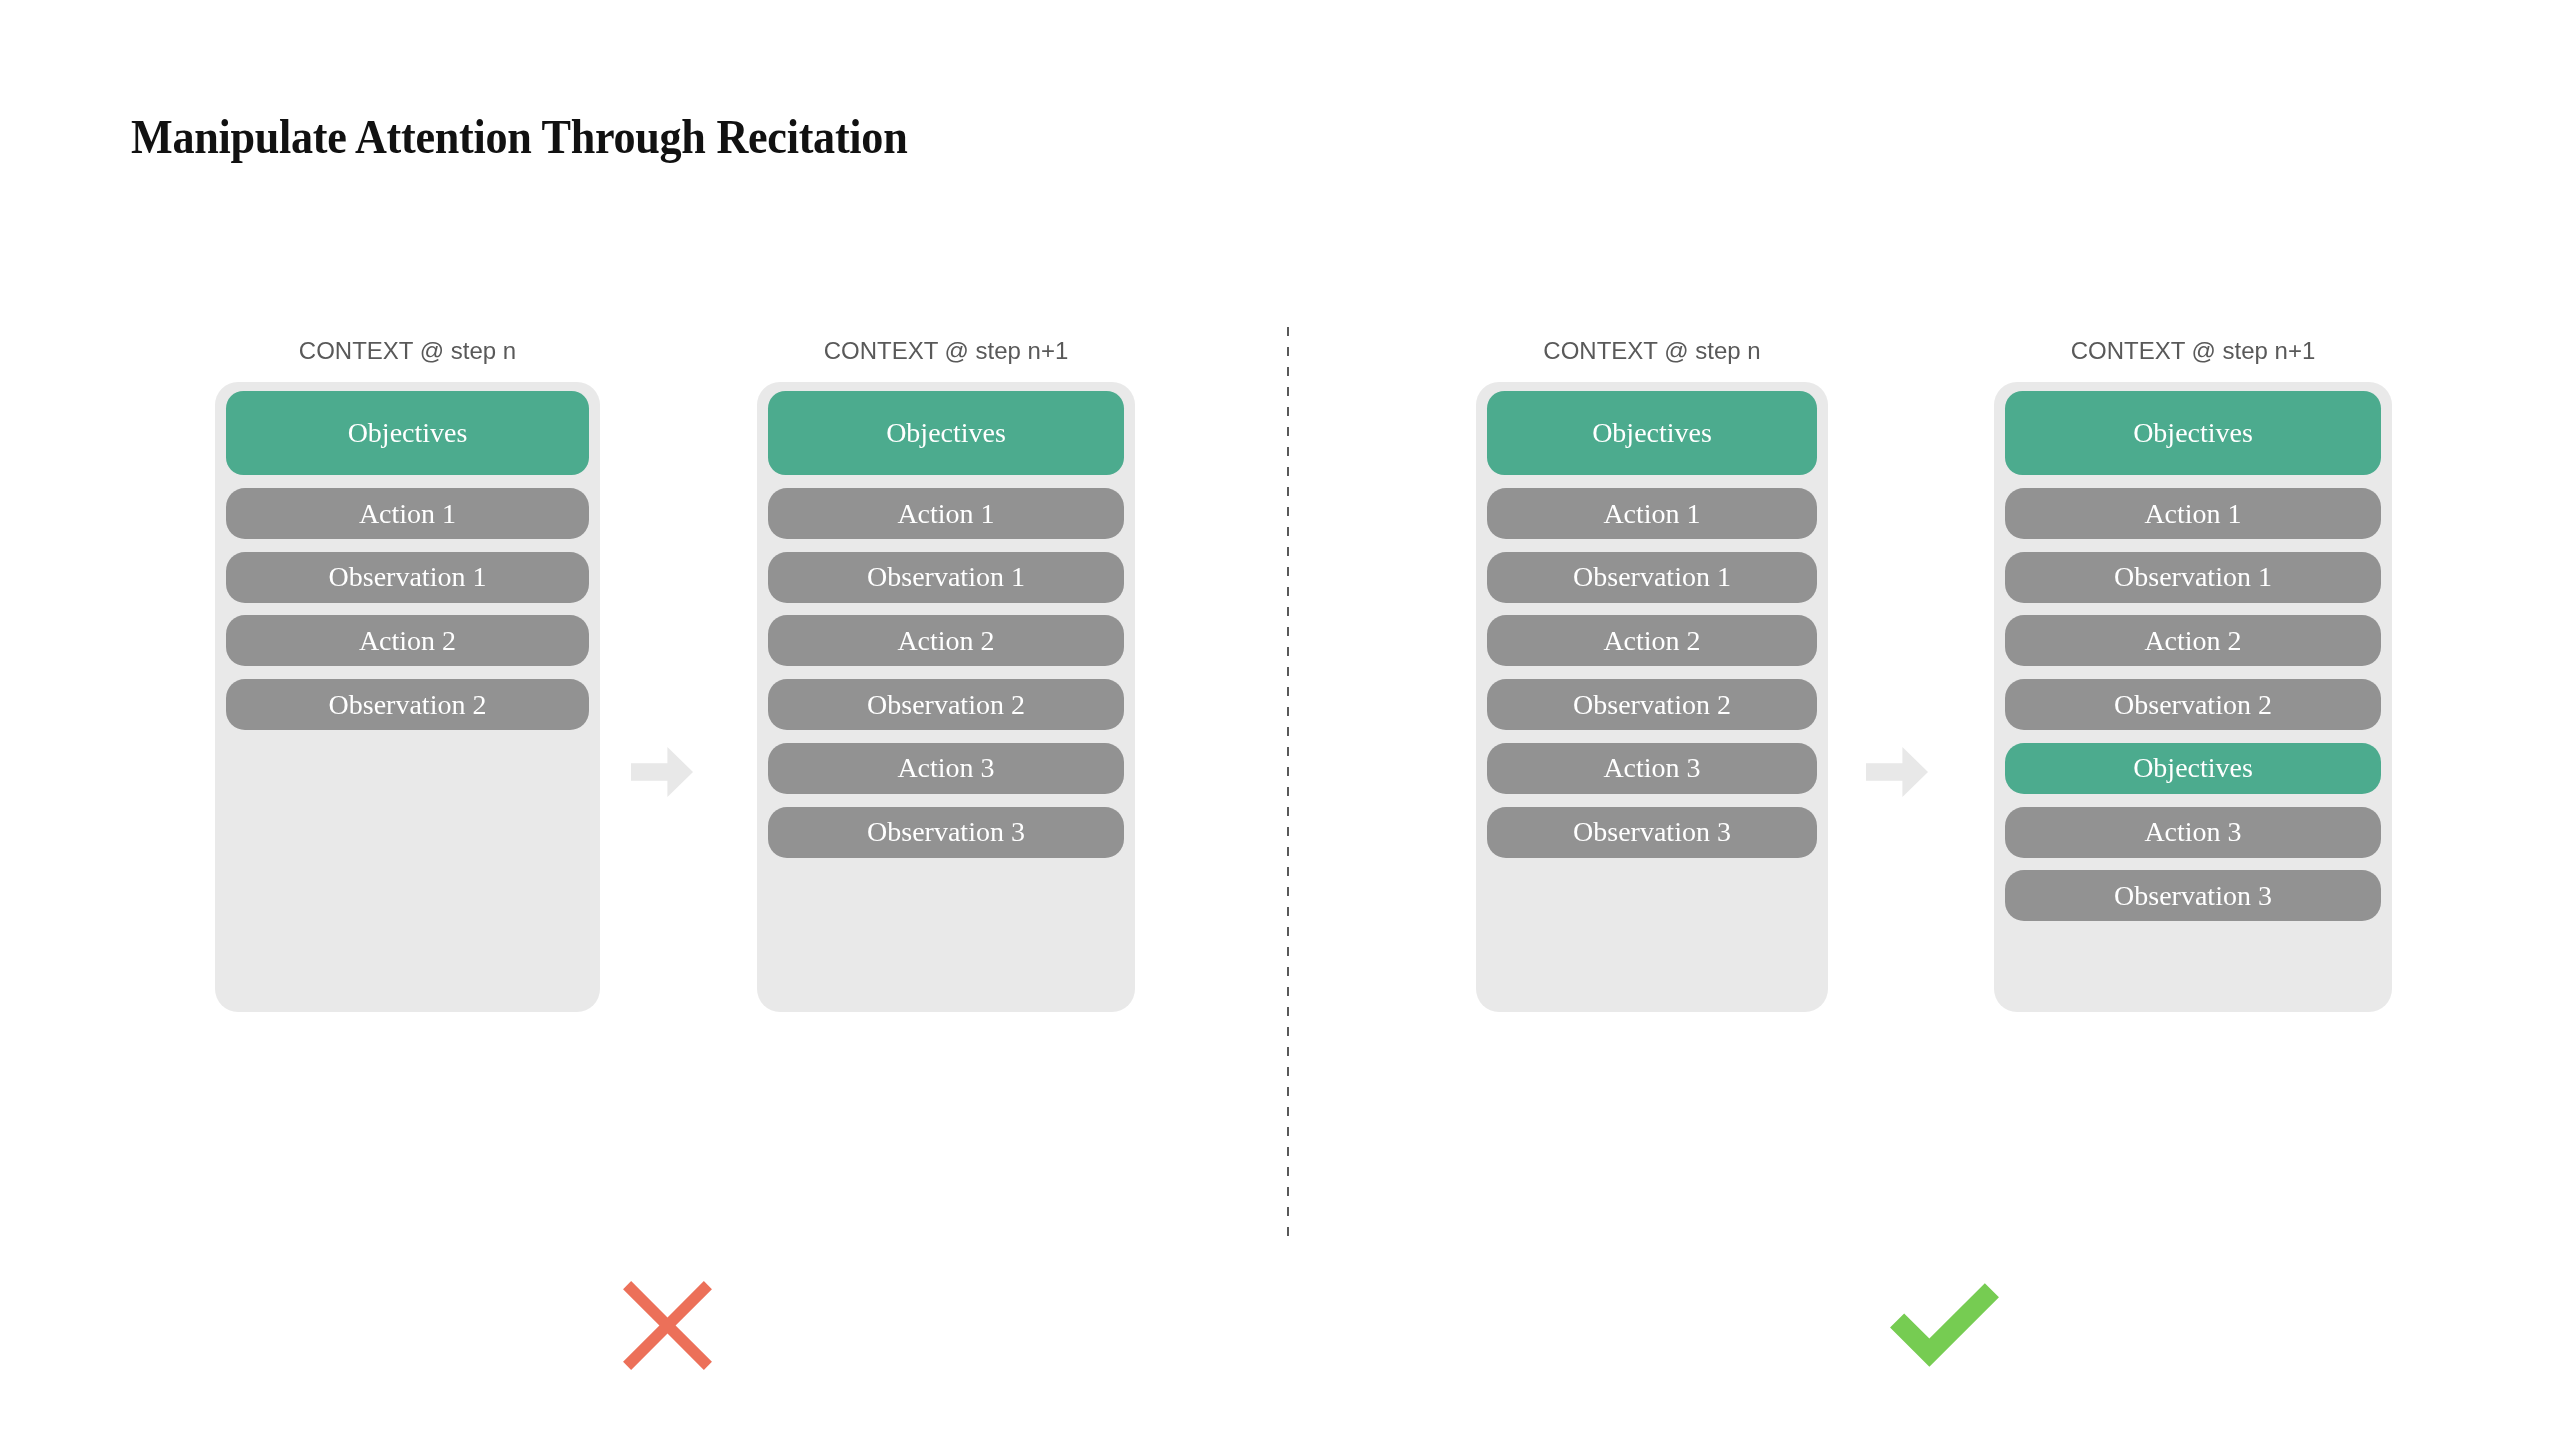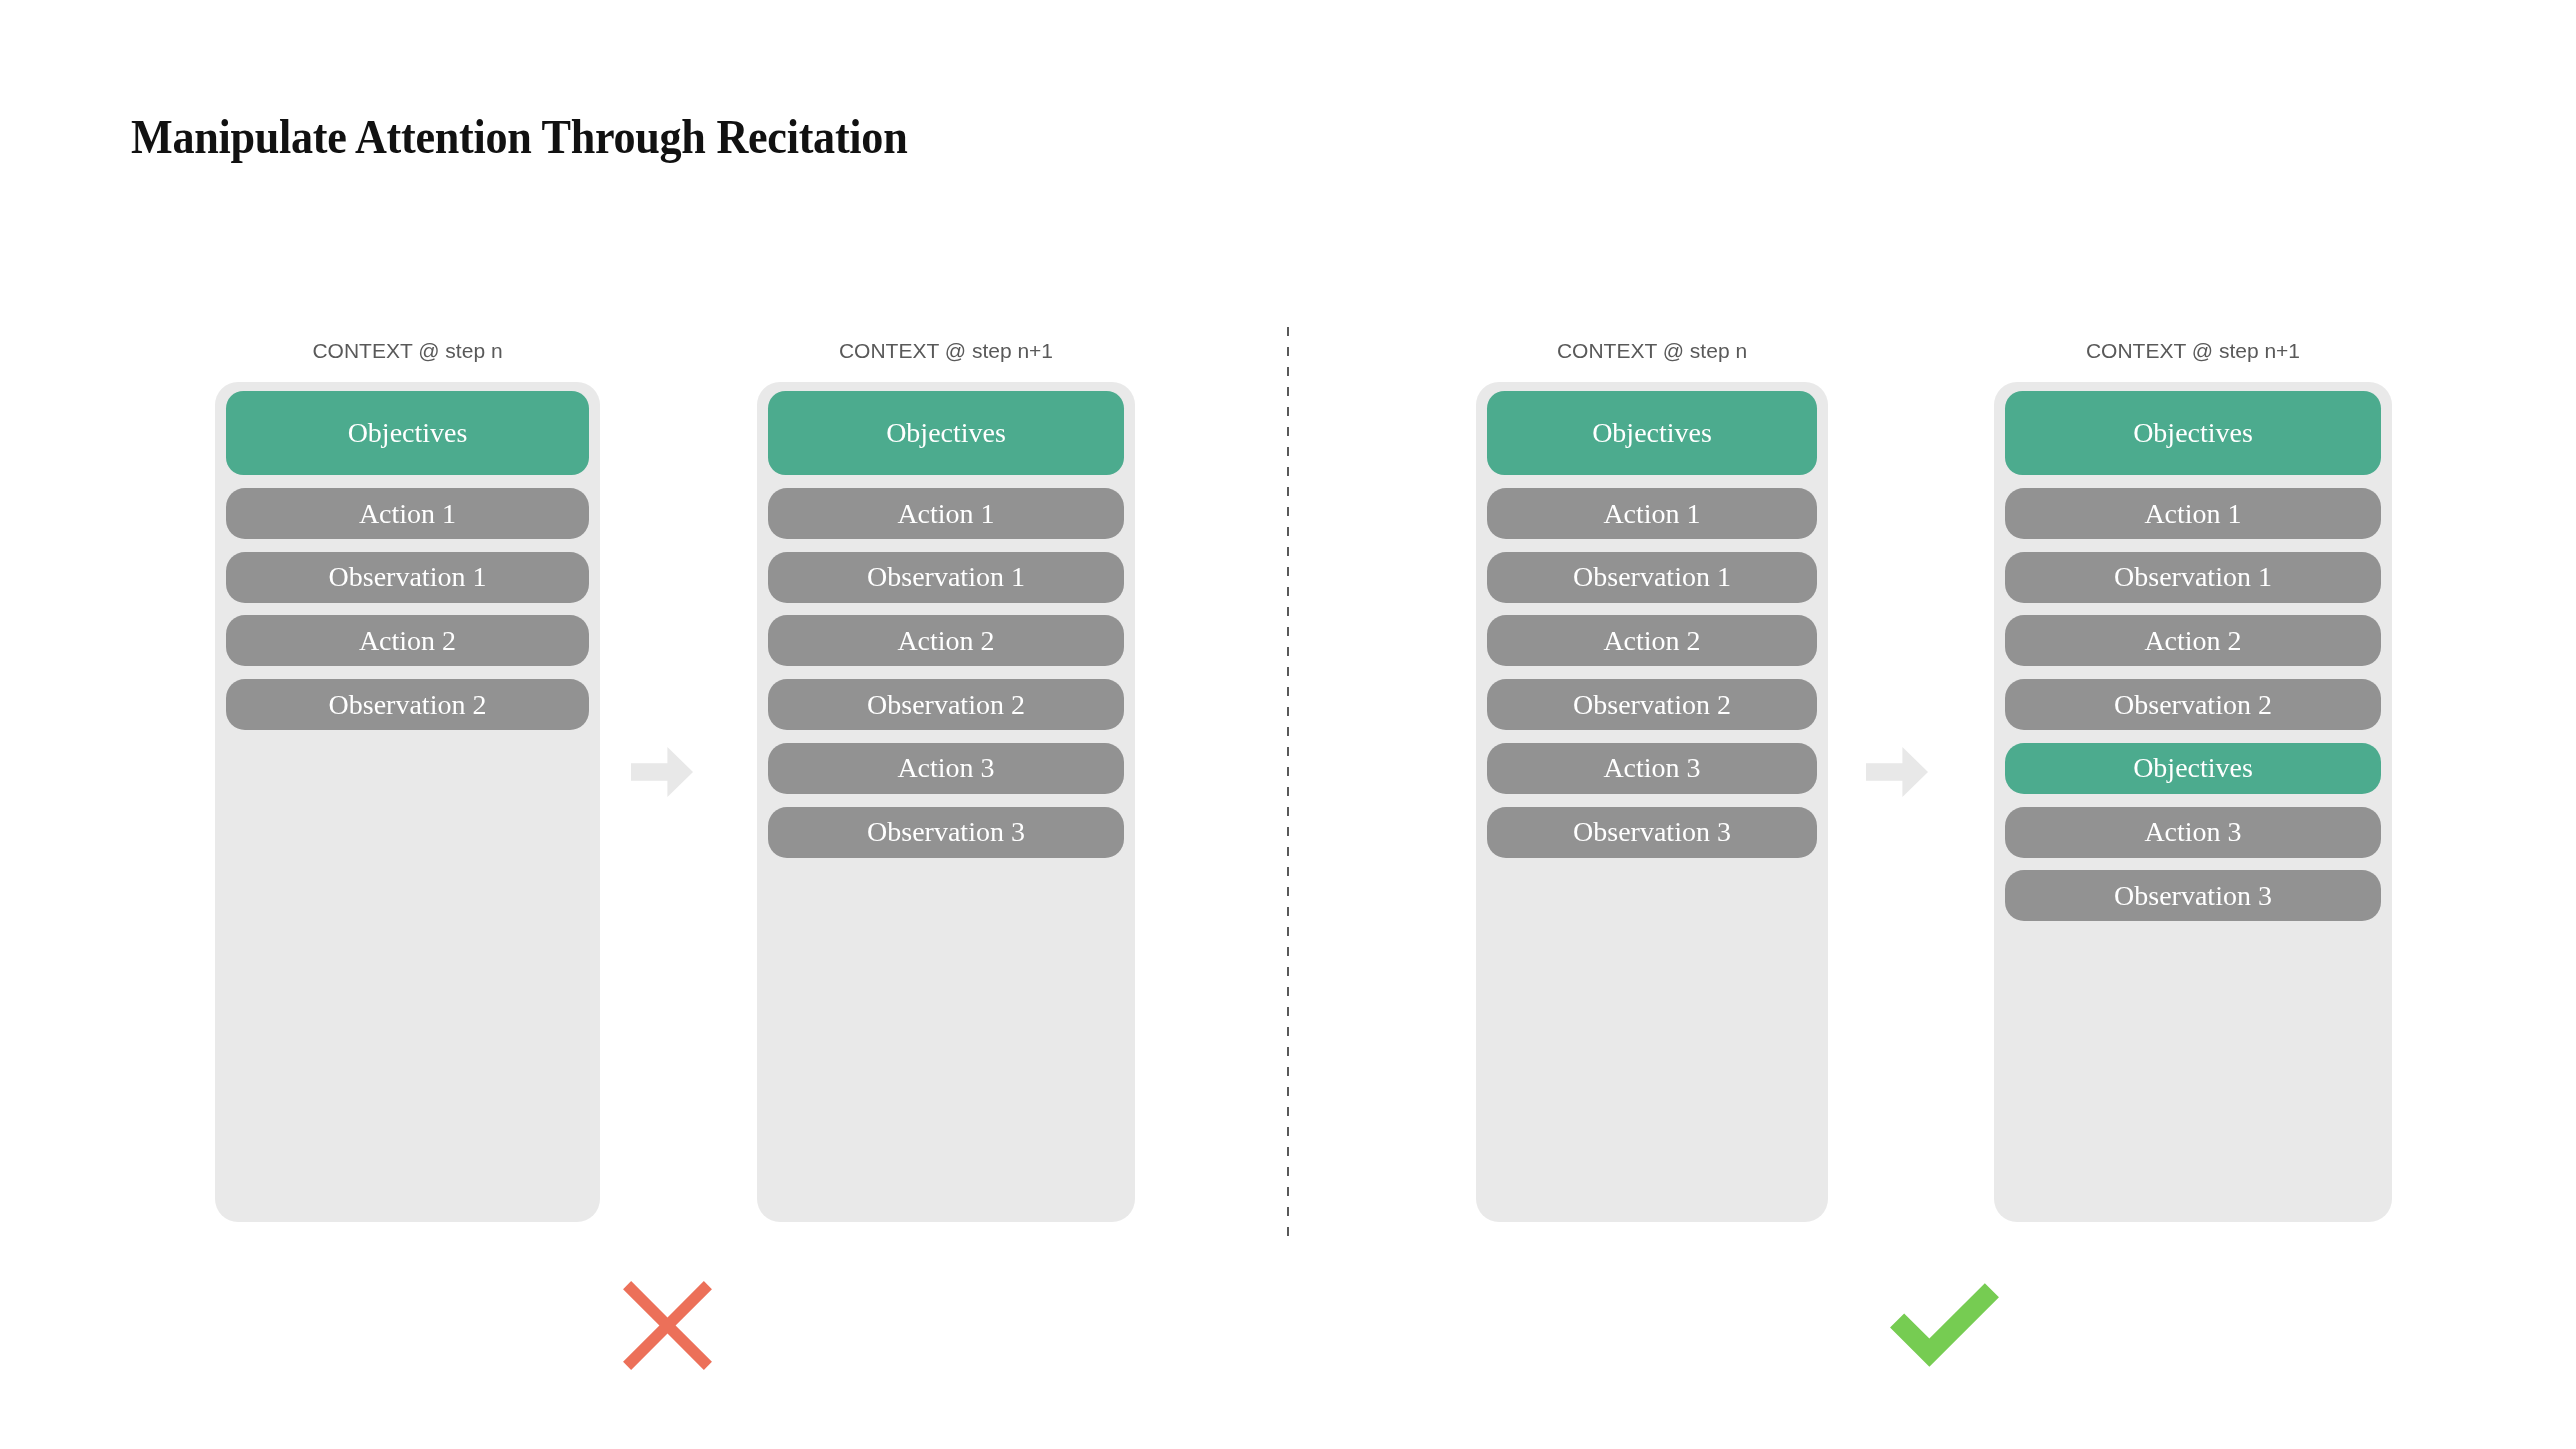--- a/index.html
+++ b/index.html
@@ -47,32 +47,32 @@
     background-repeat: repeat-y;
   }
 
   
   .column {
     position: absolute;
     top: 335px;
   }
   .column-header {
     font-family: "Liberation Sans", sans-serif;
-    font-size: 21px;
+    font-size: 24px;
     color: #595959;
     text-align: center;
     line-height: 31px;
     height: 31px;
     white-space: nowrap;
   }
   .panel {
     margin-top: 16px;
     background: #E9E9E9;
     border-radius: 23px;
-    height: 840px;
+    height: 630px;
     box-sizing: border-box;
     padding: 9.4px 10.7px 10.7px 10.7px;
   }
 
   
   .pill {
     border-radius: 19px;
     color: #ffffff;
     font-family: "Liberation Serif", serif;
     font-size: 28px;

